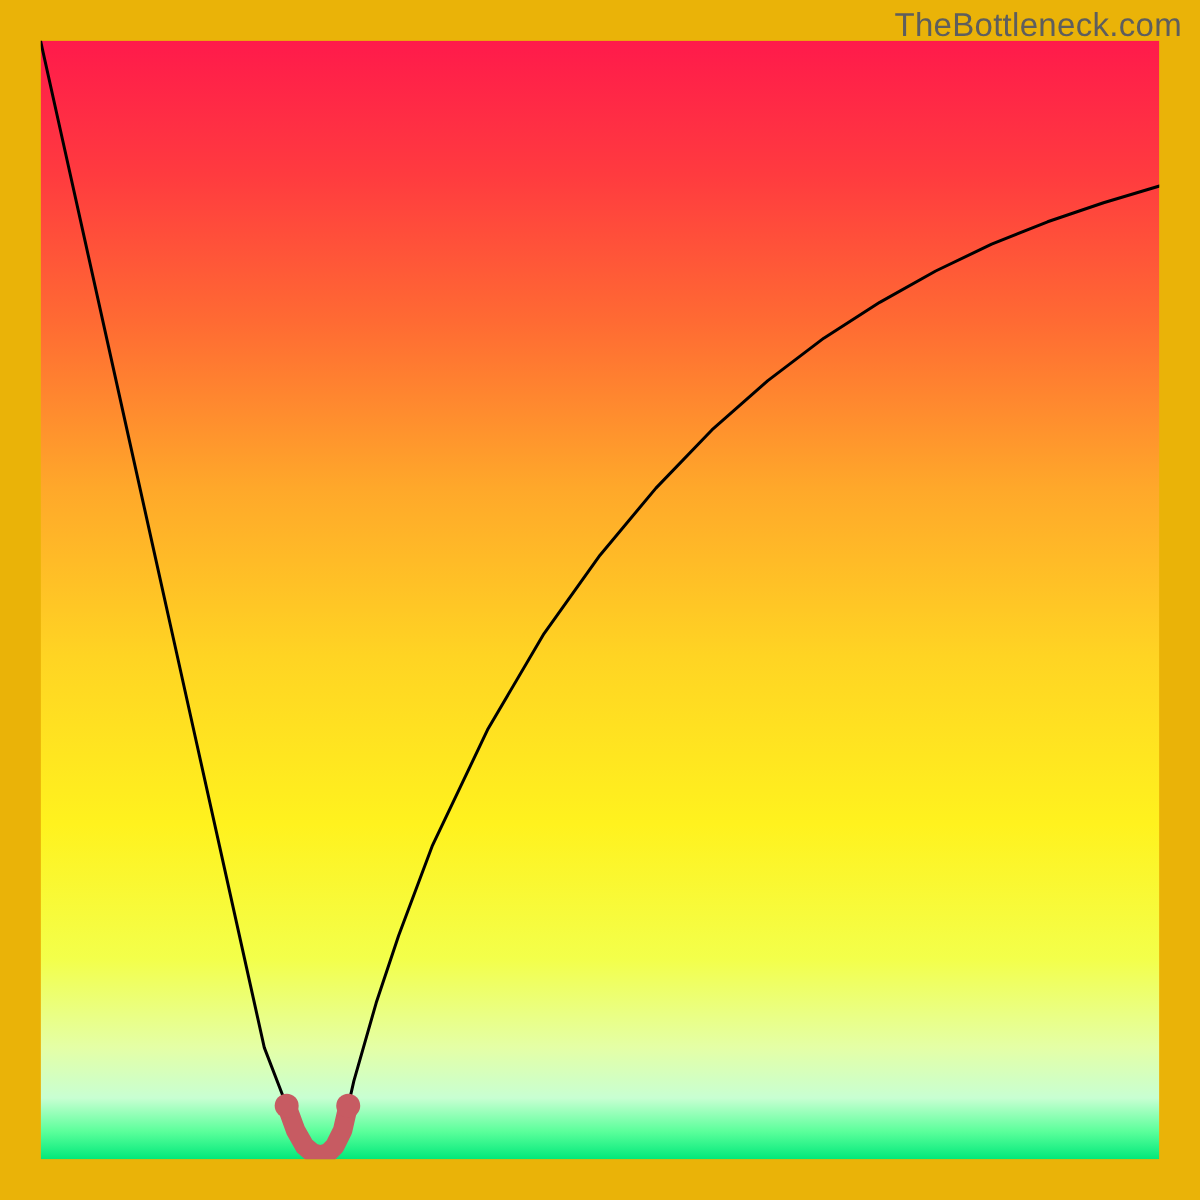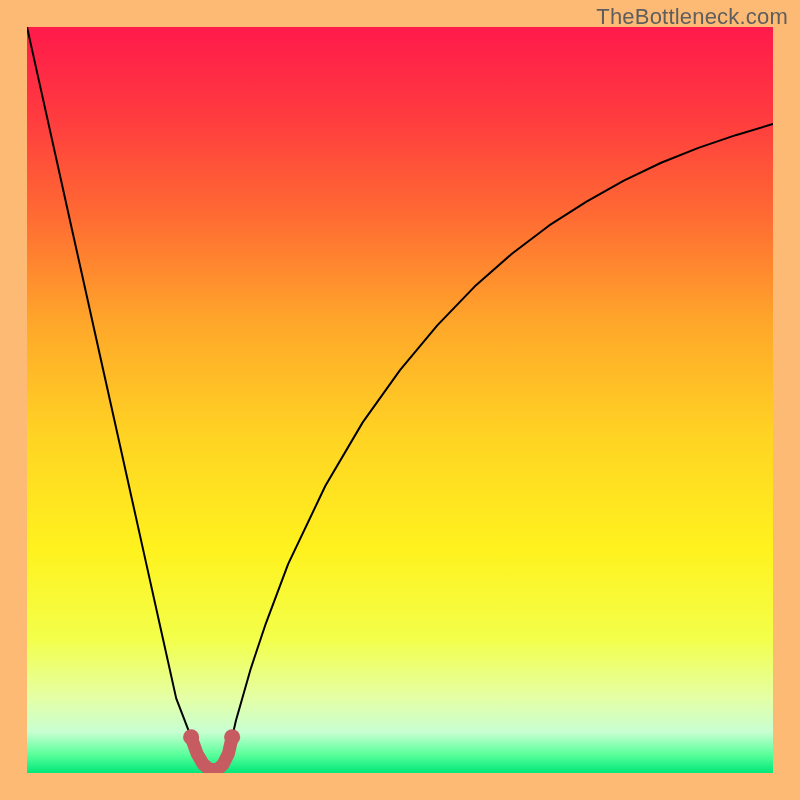--- a/index.html
+++ b/index.html
@@ -10,21 +10,21 @@
     background: #000000;
     overflow: hidden;
     font-family: Arial, Helvetica, sans-serif;
   }
   .frame {
     position: absolute;
     left: 0;
     top: 0;
     width: 800px;
     height: 800px;
-    background: #fdba74;
+    background: #eab308;
   }
   .plot-area {
     position: absolute;
     left: 27px;
     top: 27px;
     width: 746px;
     height: 746px;
     overflow: hidden;
   }
   .watermark {

